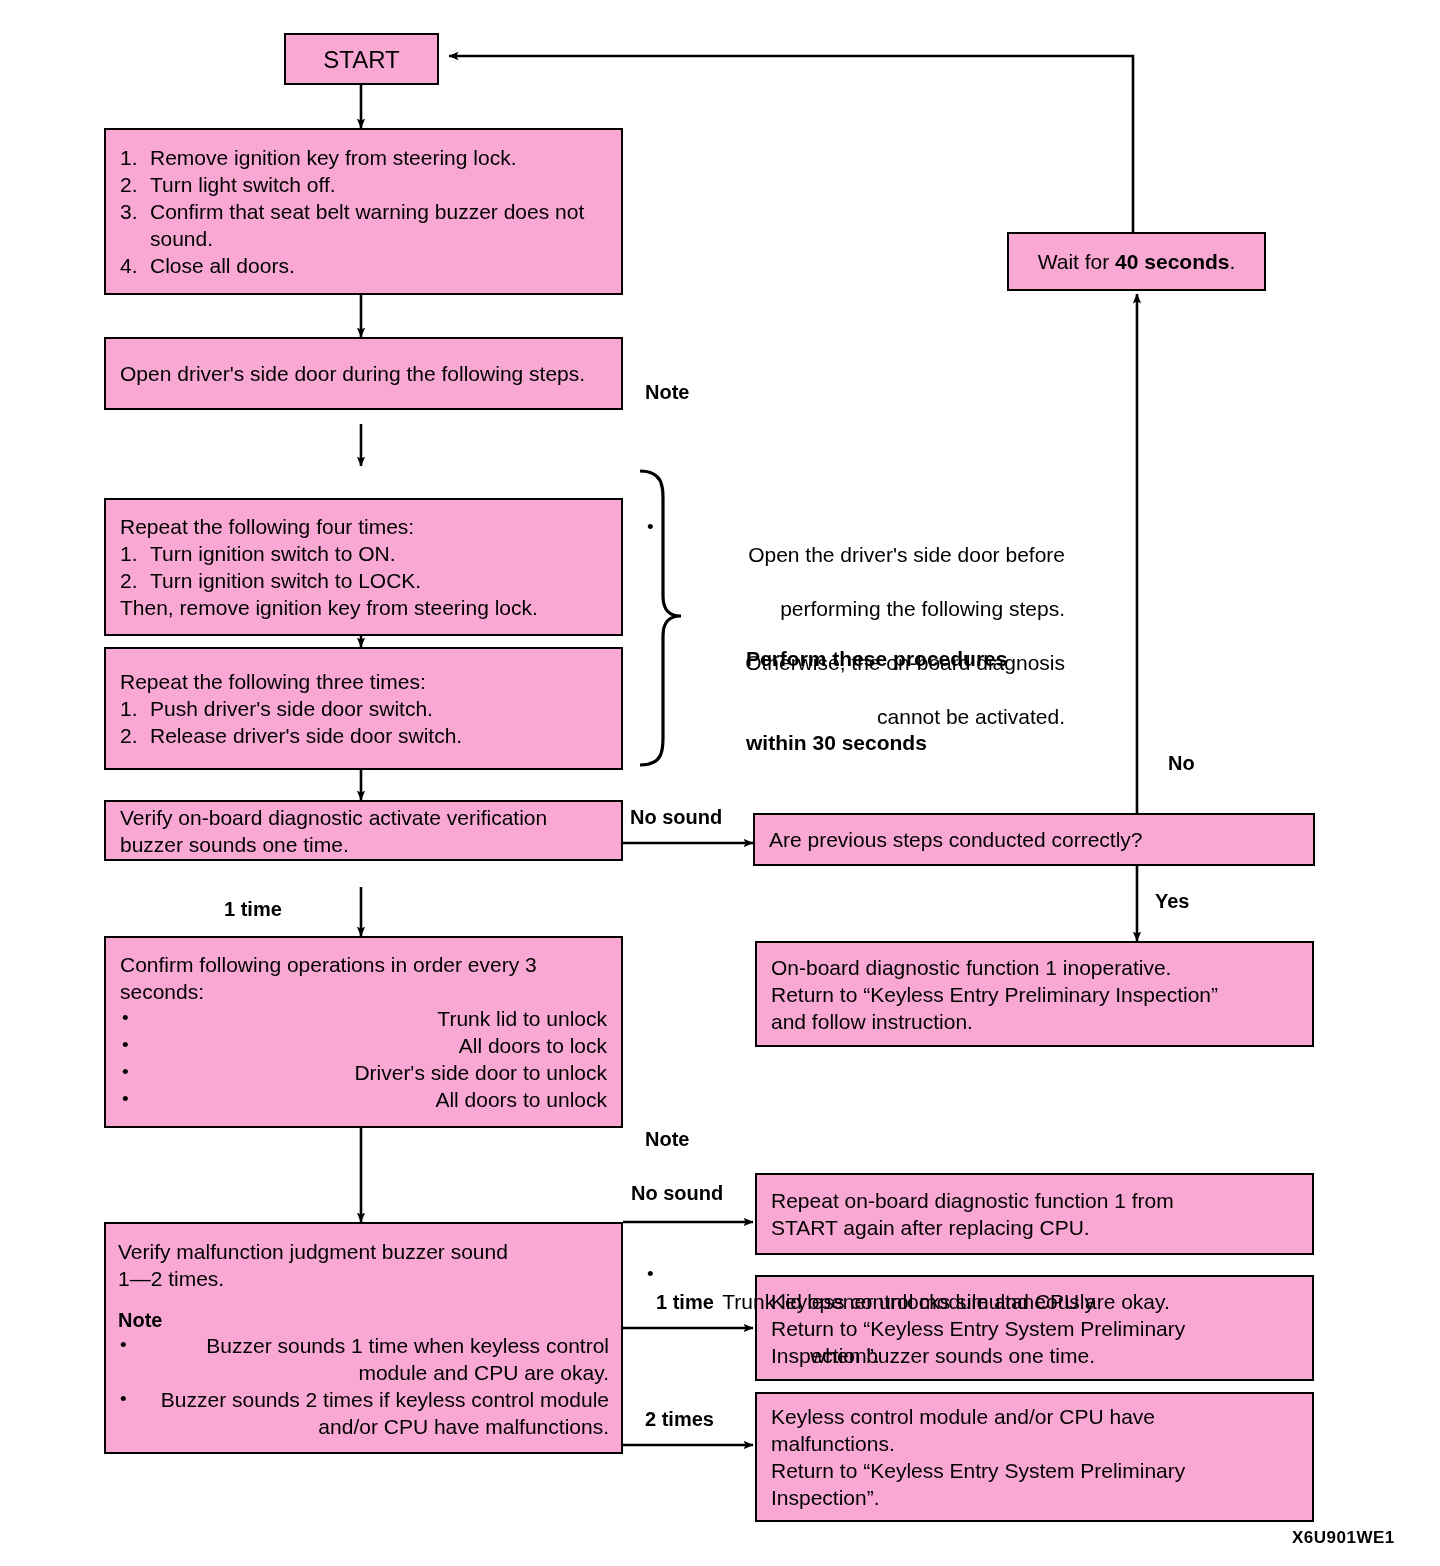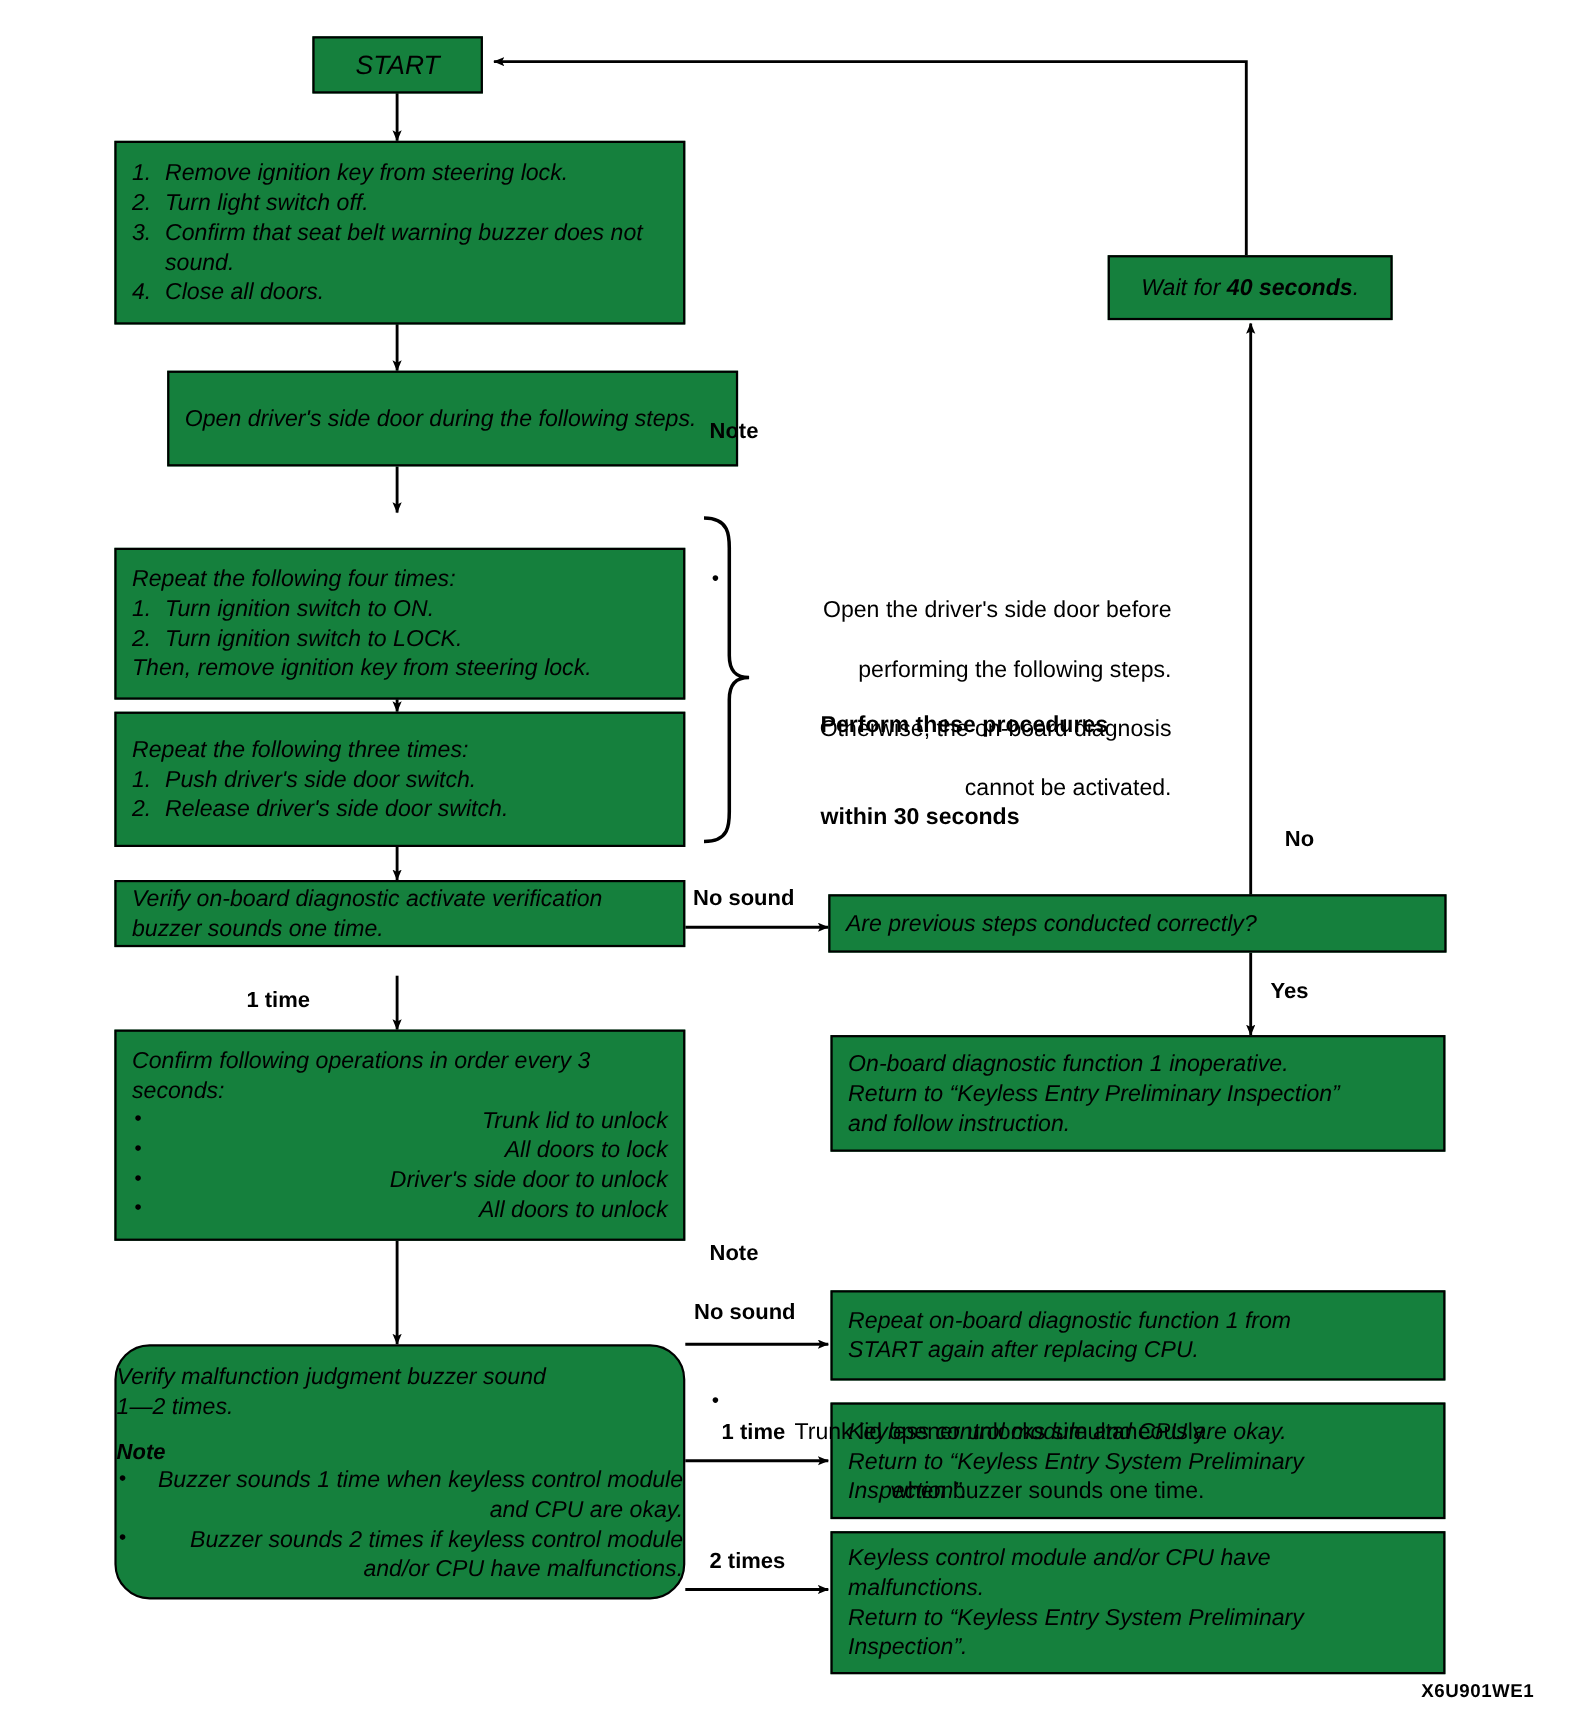--- a/index.html
+++ b/index.html
@@ -19,26 +19,25 @@
   svg.connectors {
     position: absolute;
     left: 0; top: 0;
     width: 1440px;
     height: 1566px;
     pointer-events: none;
   }
   .box {
     position: absolute;
     border: 2.5px solid #000;
-    background: #15803d;
+    background: #f9a8d4;
     box-sizing: border-box;
     font-size: 21px;
     line-height: 27px;
     padding: 7px 12px;
-    font-style: italic;
   }
   .box.center {
     display: flex;
     align-items: center;
     justify-content: center;
     text-align: center;
     padding: 0;
   }
   .box.vcenter {
     display: flex;
@@ -160,21 +159,21 @@
       <div class="t">Remove ignition key from steering lock.</div>
       <div class="n">2.</div>
       <div class="t">Turn light switch off.</div>
       <div class="n">3.</div>
       <div class="t">Confirm that seat belt warning buzzer does not sound.</div>
       <div class="n">4.</div>
       <div class="t">Close all doors.</div>
     </div>
   </div>
 
-  <div class="box vcenter" style="left:104px; top:337px; width:519px; height:87px; padding:6px 14px;margin-left:48px;">
+  <div class="box vcenter" style="left:104px; top:337px; width:519px; height:73px; padding:6px 14px;">
     <div class="plain-line">Open driver's side door during the following steps.</div>
   </div>
 
   <div class="box vcenter" style="left:104px; top:466px; width:519px; height:138px; padding:8px 14px;margin-top:32px;">
     <div class="plain-line">Repeat the following four times:</div>
     <div class="numlist">
       <div class="n">1.</div>
       <div class="t">Turn ignition switch to ON.</div>
       <div class="n">2.</div>
       <div class="t">Turn ignition switch to LOCK.</div>
@@ -199,21 +198,21 @@
   <div class="box vcenter" style="left:104px; top:936px; width:519px; height:192px; padding:8px 14px;">
     <div class="plain-line">Confirm following operations in order every 3 seconds:</div>
     <ul class="bul">
       <li>Trunk lid to unlock</li>
       <li>All doors to lock</li>
       <li>Driver's side door to unlock</li>
       <li>All doors to unlock</li>
     </ul>
   </div>
 
-  <div class="box" style="left:104px; top:1222px; width:519px; height:232px; padding:14px 0;border-radius:32px;">
+  <div class="box" style="left:104px; top:1222px; width:519px; height:232px; padding:14px 12px;">
     <div class="plain-line">Verify malfunction judgment buzzer sound</div>
     <div class="plain-line">1—2 times.</div>
     <div style="height:16px;"></div>
     <div class="note-title">Note</div>
     <ul class="bul hang">
       <li>Buzzer sounds 1 time when keyless control module and CPU are okay.</li>
       <li>Buzzer sounds 2 times if keyless control module and/or CPU have malfunctions.</li>
     </ul>
   </div>
 

